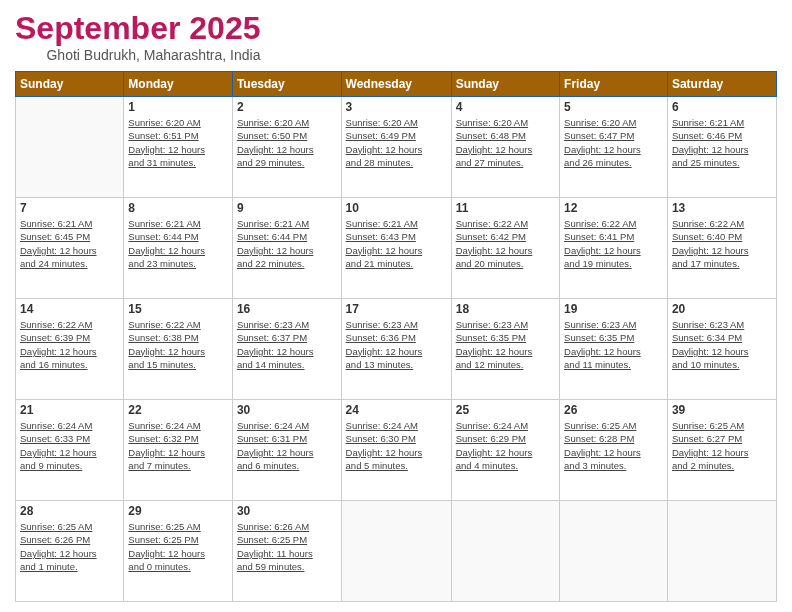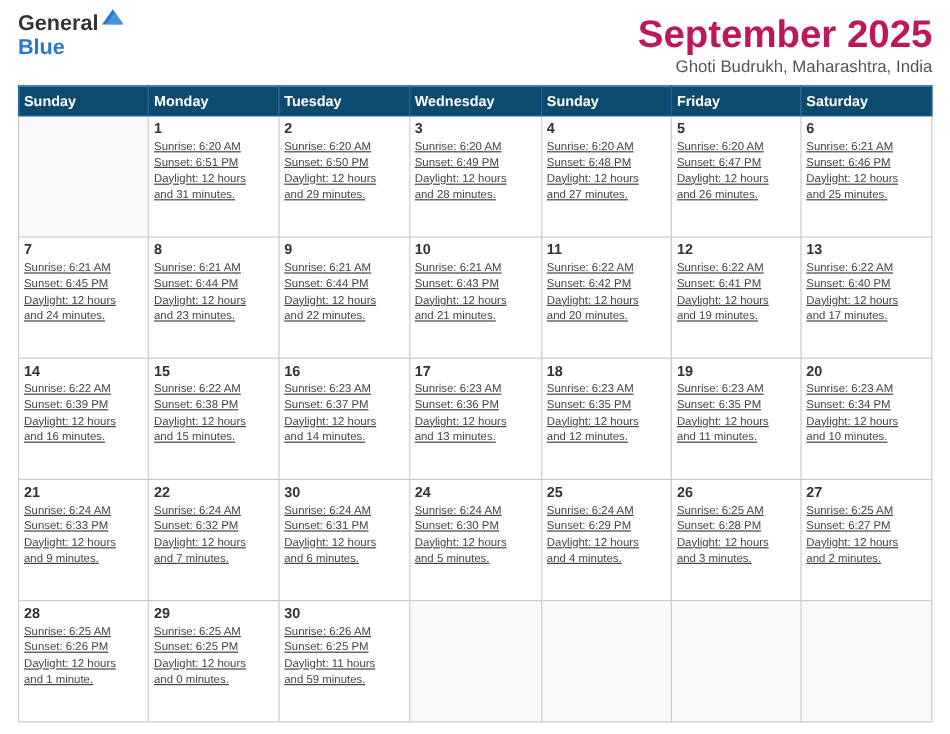--- a/index.html
+++ b/index.html
@@ -60,21 +60,21 @@
       font-size: 14px;
       color: #555;
     }
     .calendar {
       flex: 1;
       border-collapse: collapse;
       width: 100%;
       font-size: 10px;
     }
     .calendar th {
-      background-color: #0c4a6e;
+      background-color: #a16207;
       color: #fff;
       padding: 5px 4px;
       text-align: left;
       font-size: 12px;
       font-weight: bold;
       border: 1px solid #1a5fa8;
     }
     .calendar td {
       border: 1px solid #ccc;
       padding: 3px 4px;
@@ -98,32 +98,20 @@
       line-height: 1.4;
       font-size: 9.5px;
       text-decoration: underline;
     }
   </style>
 </head>
 <body>
 
 <div class="page">
   <div class="header">
-    <div class="logo">
-      <div class="logo-text">
-        <div style="display:flex;align-items:center;">
-          <span class="logo-general">General</span>
-          <svg class="logo-icon" viewBox="0 0 20 20">
-            <polygon points="0,16 10,2 20,16" fill="#2979c8"></polygon>
-            <polygon points="4,16 12,5 20,16" fill="#5ba3e8" opacity="0.6"></polygon>
-          </svg>
-        </div>
-        <span class="logo-blue">Blue</span>
-      </div>
-    </div>
     <div class="title-block">
       <div class="month-title">September 2025</div>
       <div class="location">Ghoti Budrukh, Maharashtra, India</div>
     </div>
   </div>
 
   <table class="calendar">
     <thead>
       <tr>
       <th>Sunday</th>
@@ -320,21 +308,21 @@
 and 4 minutes.</div>
           </td>
           <td>
             <span class="day-number">26</span>
             <div class="day-info" style="white-space: pre-line;">Sunrise: 6:25 AM
 Sunset: 6:28 PM
 Daylight: 12 hours
 and 3 minutes.</div>
           </td>
           <td>
-            <span class="day-number">27</span>
+            <span class="day-number">39</span>
             <div class="day-info" style="white-space: pre-line;">Sunrise: 6:25 AM
 Sunset: 6:27 PM
 Daylight: 12 hours
 and 2 minutes.</div>
           </td>
         </tr>
         <tr>
           <td>
             <span class="day-number">28</span>
             <div class="day-info" style="white-space: pre-line;">Sunrise: 6:25 AM

